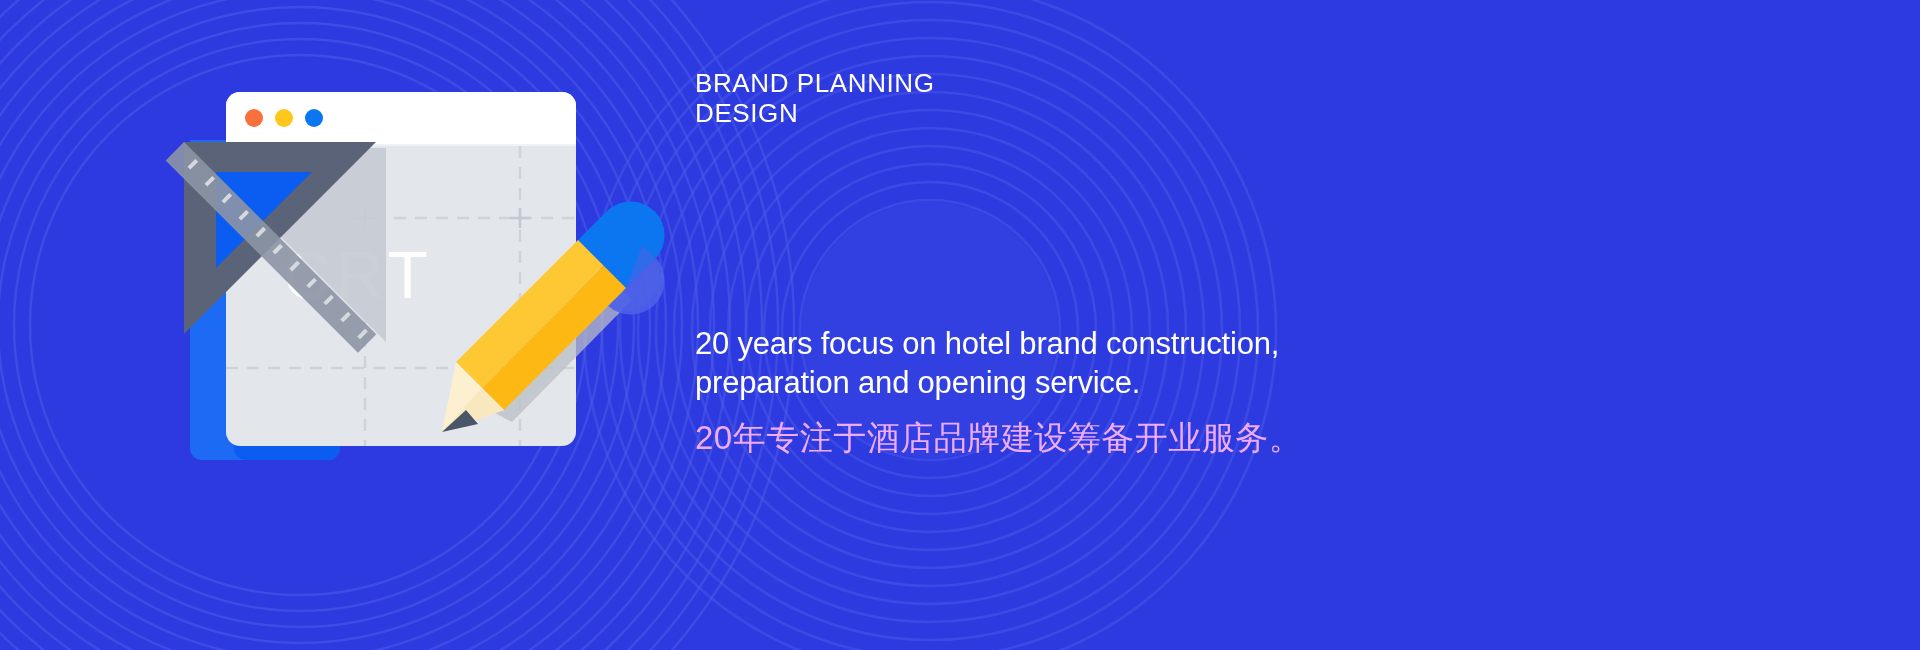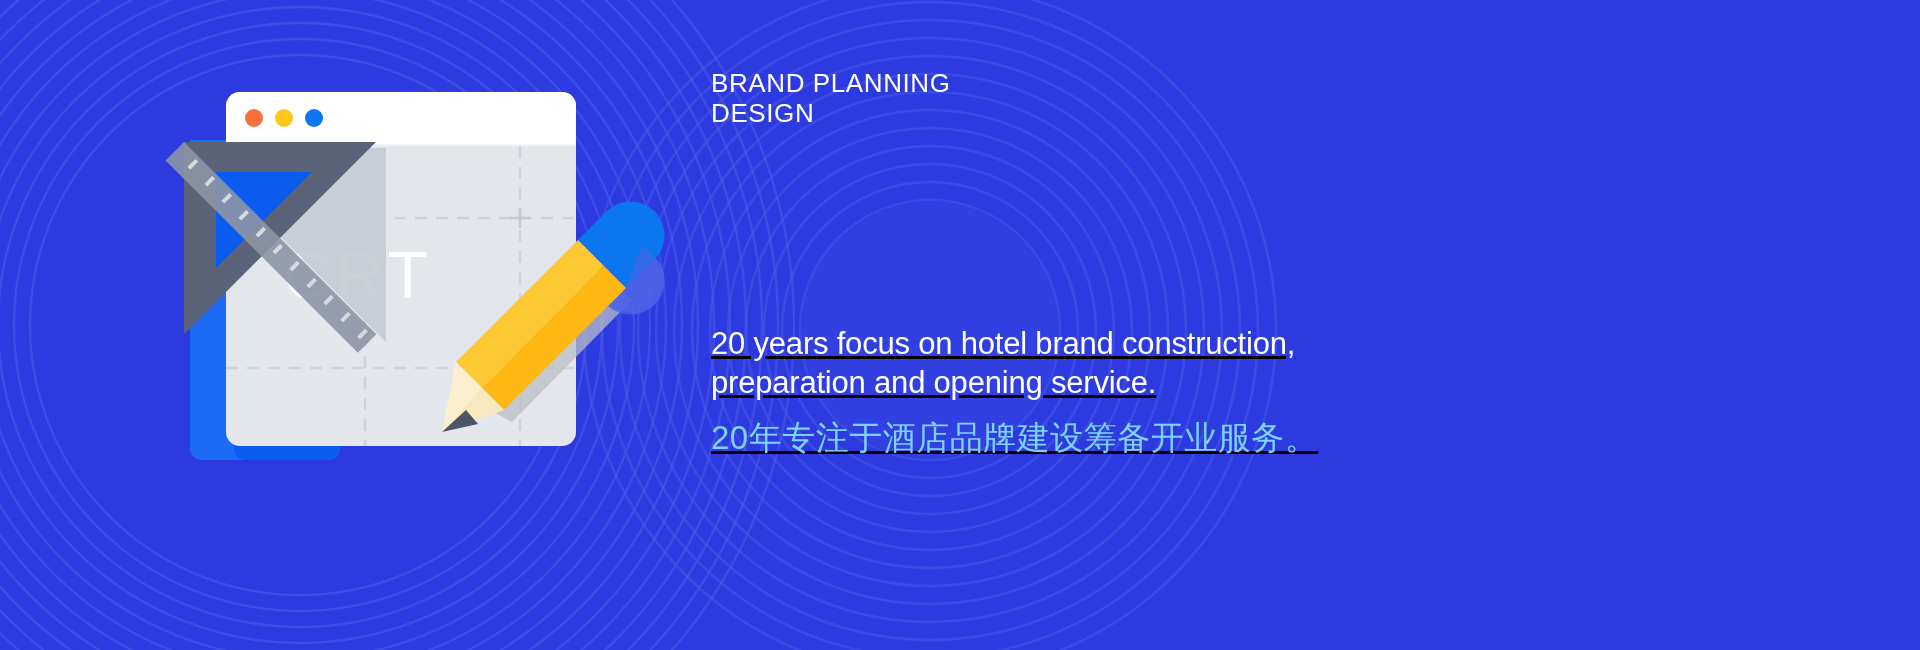--- a/index.html
+++ b/index.html
@@ -47,21 +47,20 @@
     overflow: visible;
   }
 
   
   .text-col {
     position: absolute;
     left: 695px;
     top: 0;
     width: 1150px;
     height: 650px;
-    margin-left: 16px;
   }
 
   .headline-block {
     position: absolute;
     left: 0;
     top: 68px;
     width: 620px;
   }
   .headline {
     color: #ffffff;
@@ -83,33 +82,32 @@
   .sub-cn .crt-mark {
     color: #a8283a;
     letter-spacing: 1px;
   }
 
   .tagline-block {
     position: absolute;
     left: 0;
     top: 325px;
     width: 760px;
-    text-decoration: underline;
   }
   .tagline-en {
     color: #ffffff;
     font-size: 31px;
     line-height: 1.25;
     font-weight: 400;
     letter-spacing: -0.2px;
     margin: 0;
     white-space: pre-line;
   }
   .tagline-cn {
-    color: #7dd3fc;
+    color: #f0abfc;
     font-size: 33px;
     line-height: 1.3;
     letter-spacing: 0.5px;
     margin-top: 14px;
     white-space: nowrap;
   }
 </style>
 </head>
 <body>
 

